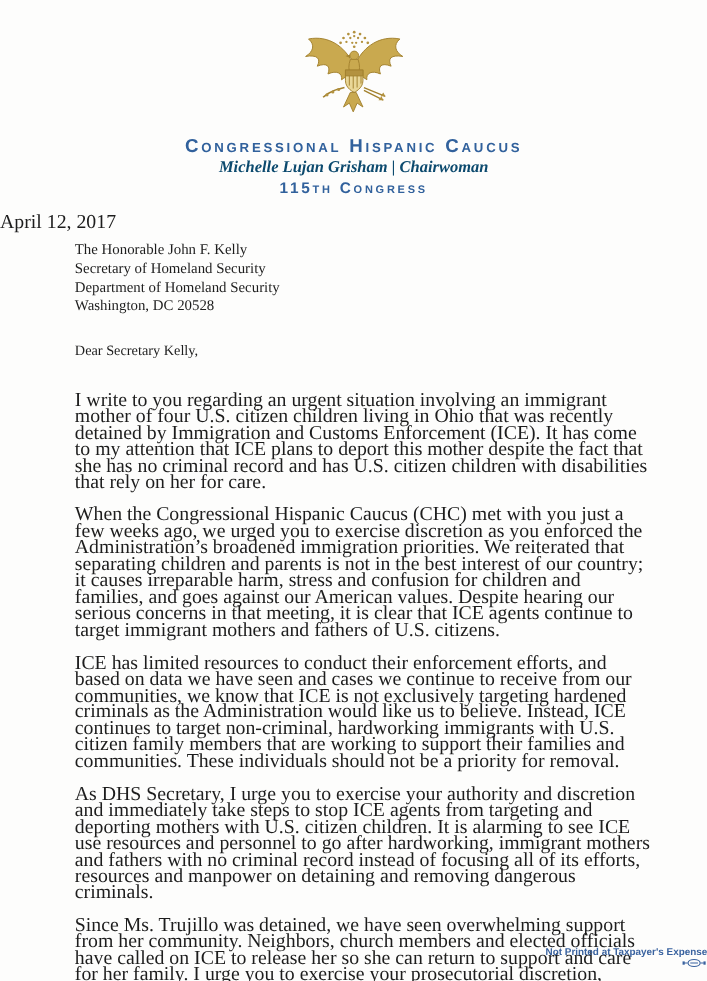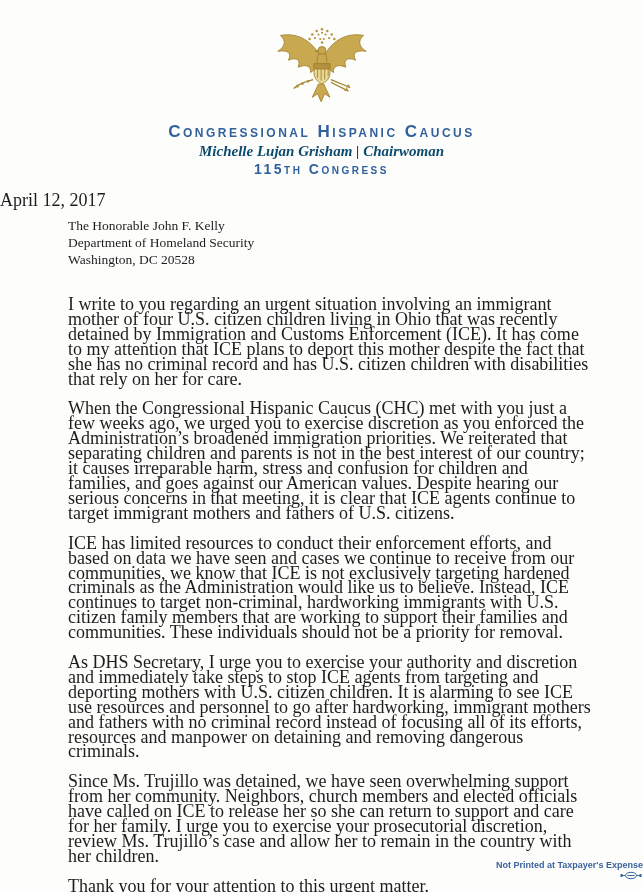--- a/index.html
+++ b/index.html
@@ -116,24 +116,26 @@
     </span>
     <div class="org-name">Congressional Hispanic Caucus</div>
     <div class="chair-line">Michelle Lujan Grisham | Chairwoman</div>
     <div class="congress-line">115th Congress</div>
   </div>
 
   <div class="date-line">April 12, 2017</div>
 
   <div class="recipient">
     <div>The Honorable John F. Kelly</div>
+    <div>Secretary of Homeland Security</div>
     <div>Department of Homeland Security</div>
     <div>Washington, DC 20528</div>
   </div>
 
+  <div class="salutation">Dear Secretary Kelly,</div>
 
   <div class="body-text">
     <p>I write to you regarding an urgent situation involving an immigrant mother of four U.S. citizen children living in Ohio that was recently detained by Immigration and Customs Enforcement (ICE). It has come to my attention that ICE plans to deport this mother despite the fact that she has no criminal record and has U.S. citizen children with disabilities that rely on her for care.</p>
     <p>When the Congressional Hispanic Caucus (CHC) met with you just a few weeks ago, we urged you to exercise discretion as you enforced the Administration’s broadened immigration priorities. We reiterated that separating children and parents is not in the best interest of our country; it causes irreparable harm, stress and confusion for children and families, and goes against our American values. Despite hearing our serious concerns in that meeting, it is clear that ICE agents continue to target immigrant mothers and fathers of U.S. citizens.</p>
     <p>ICE has limited resources to conduct their enforcement efforts, and based on data we have seen and cases we continue to receive from our communities, we know that ICE is not exclusively targeting hardened criminals as the Administration would like us to believe. Instead, ICE continues to target non-criminal, hardworking immigrants with U.S. citizen family members that are working to support their families and communities.  These individuals should not be a priority for removal.</p>
     <p>As DHS Secretary, I urge you to exercise your authority and discretion and immediately take steps to stop ICE agents from targeting and deporting mothers with U.S. citizen children. It is alarming to see ICE use resources and personnel to go after hardworking, immigrant mothers and fathers with no criminal record instead of focusing all of its efforts, resources and manpower on detaining and removing dangerous criminals.</p>
     <p>Since Ms. Trujillo was detained, we have seen overwhelming support from her community. Neighbors, church members and elected officials have called on ICE to release her so she can return to support and care for her family. I urge you to exercise your prosecutorial discretion, review Ms. Trujillo’s case and allow her to remain in the country with her children.</p>
     <p>Thank you for your attention to this urgent matter.</p>
   </div>
 

